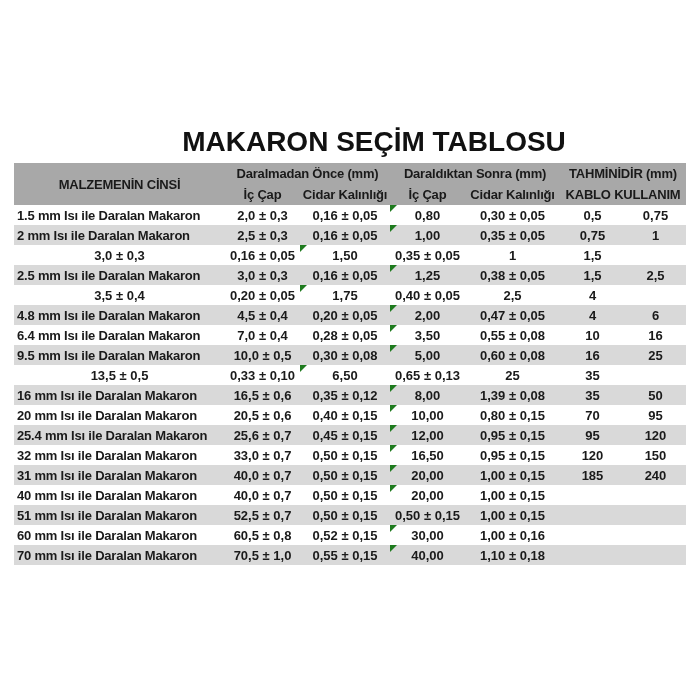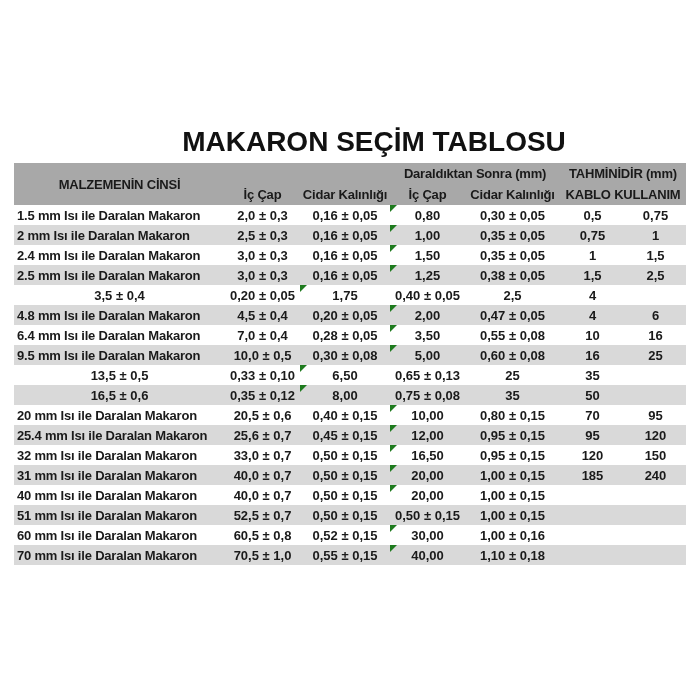--- a/index.html
+++ b/index.html
@@ -88,20 +88,21 @@
 </head>
 <body>
 
 <div class="page">
 
   <div class="title">MAKARON SEÇİM TABLOSU</div>
 
   <div class="table">
     <div class="thead">
       <div class="hcell h-material">MALZEMENİN CİNSİ</div>
+      <div class="hcell h-g-before">Daralmadan Önce (mm)</div>
       <div class="hcell h-g-after">Daraldıktan Sonra (mm)</div>
       <div class="hcell h-g-est1">TAHMİNİDİR (mm)</div>
       <div class="hcell h-s-ic1">İç Çap</div>
       <div class="hcell h-s-cd1">Cidar Kalınlığı</div>
       <div class="hcell h-s-ic2">İç Çap</div>
       <div class="hcell h-s-cd2">Cidar Kalınlığı</div>
       <div class="hcell h-g-est2">KABLO KULLANIM</div>
     </div>
     <div class="tbody">
         <div class="trow">
@@ -116,21 +117,20 @@
         <div class="trow">
           <div class="cell cell-material">2 mm Isı ile Daralan Makaron</div>
           <div class="cell">2,5 ± 0,3</div>
           <div class="cell">0,16 ± 0,05</div>
           <div class="cell">1,00<span class="marker"></span></div>
           <div class="cell">0,35 ± 0,05</div>
           <div class="cell">0,75</div>
           <div class="cell">1</div>
         </div>
         <div class="trow">
-          <div class="cell cell-material">2.4 mm Isı ile Daralan Makaron</div>
           <div class="cell">3,0 ± 0,3</div>
           <div class="cell">0,16 ± 0,05</div>
           <div class="cell">1,50<span class="marker"></span></div>
           <div class="cell">0,35 ± 0,05</div>
           <div class="cell">1</div>
           <div class="cell">1,5</div>
         </div>
         <div class="trow">
           <div class="cell cell-material">2.5 mm Isı ile Daralan Makaron</div>
           <div class="cell">3,0 ± 0,3</div>
@@ -177,24 +177,25 @@
         </div>
         <div class="trow">
           <div class="cell">13,5 ± 0,5</div>
           <div class="cell">0,33 ± 0,10</div>
           <div class="cell">6,50<span class="marker"></span></div>
           <div class="cell">0,65 ± 0,13</div>
           <div class="cell">25</div>
           <div class="cell">35</div>
         </div>
         <div class="trow">
+          <div class="cell cell-material">16 mm Isı ile Daralan Makaron</div>
           <div class="cell">16,5 ± 0,6</div>
           <div class="cell">0,35 ± 0,12</div>
           <div class="cell">8,00<span class="marker"></span></div>
-          <div class="cell">0,75 ± 0,08</div>
+          <div class="cell">1,39 ± 0,08</div>
           <div class="cell">35</div>
           <div class="cell">50</div>
         </div>
         <div class="trow">
           <div class="cell cell-material">20 mm Isı ile Daralan Makaron</div>
           <div class="cell">20,5 ± 0,6</div>
           <div class="cell">0,40 ± 0,15</div>
           <div class="cell">10,00<span class="marker"></span></div>
           <div class="cell">0,80 ± 0,15</div>
           <div class="cell">70</div>

